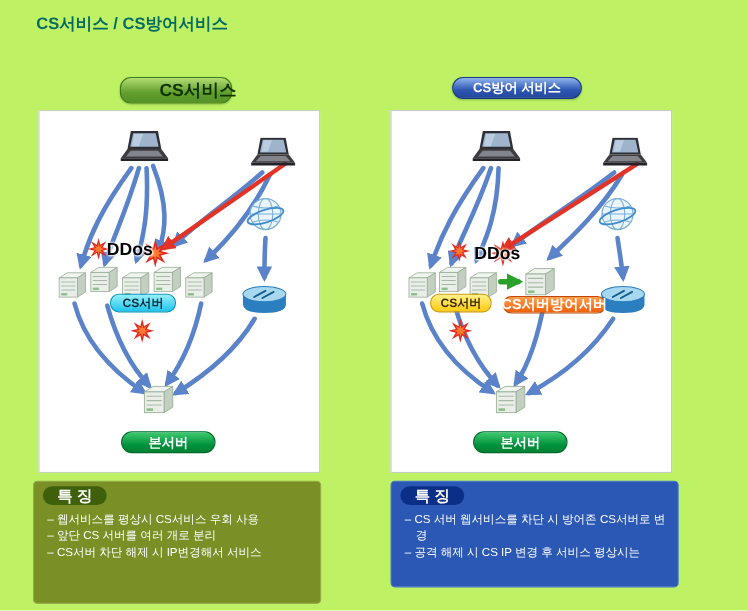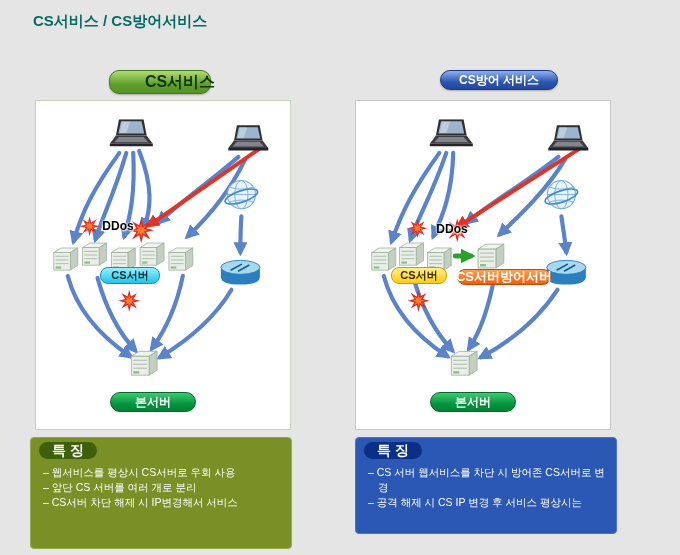--- a/index.html
+++ b/index.html
@@ -1,34 +1,34 @@
 <!DOCTYPE html>
 <html><head>
 <meta charset="utf-8">
 <style>
   * { margin:0; padding:0; box-sizing:border-box; }
   html,body { width:680px; height:555px; background:#fff; font-family:"Liberation Sans","DejaVu Sans",sans-serif; }
-  .stage { position:relative; width:680px; height:555px; background:#e5e5e5; overflow:hidden; }
+  .stage { position:relative; width:680px; height:555px; background:#bef264; overflow:hidden; }
   .title { position:absolute; left:33px; top:12px; font-size:15px; font-weight:bold; color:#056a63; }
   .panel { position:absolute; width:256px; height:330px; background:#fff; border:1px solid #ccc; }
   .panel svg { position:absolute; left:0; top:0; width:100%; height:100%; }
   .badge { position:absolute; display:flex; align-items:center; justify-content:center; font-weight:bold; white-space:nowrap; }
   .header-green { height:24px; border-radius:10px; font-size:16px;
     background:linear-gradient(#b2dc74,#619f2c 60%,#55922a); border:1px solid #417a18; color:#123300; box-shadow:0 1px 2px rgba(0,0,0,.25);padding-left:40px; }
   .header-blue { height:20px; border-radius:10px; font-size:12px;
     background:linear-gradient(#8fb2ec,#2d57b2 60%,#24479c); border:1px solid #16368a; color:#fff; box-shadow:0 1px 2px rgba(0,0,0,.25); }
   .cs-cyan { height:17px; border-radius:8px; font-size:11px;
     background:linear-gradient(#97f0fb,#1ec4ec); border:1px solid #0a95c0; color:#012e3a; }
   .cs-yellow { height:17px; border-radius:8px; font-size:11px;
     background:linear-gradient(#ffef8a,#ffcc12); border:1px solid #cf9a00; color:#3a2c00; }
   .defense-orange { height:16px; border-radius:8px; font-size:13px;
     background:linear-gradient(#ffa04e,#ef5f0a); border:1px solid #c24a00; color:#fff; }
   .main-green { height:20px; border-radius:10px; font-size:12px;
     background:linear-gradient(#3fca70,#00913c 65%,#008334); border:1px solid #006a28; color:#fff; }
-  .ddos { position:absolute; width:44px; text-align:center; font-weight:bold; font-size:12px; color:#000;
+  .ddos { position:absolute; width:44px; text-align:center; font-weight:bold; font-size:16px; color:#000;
     text-shadow:0 0 2px #fff, 0 0 3px #fff, 1px 1px 2px #fff; }
   .fbox { position:absolute; width:262px; border-radius:4px; }
   .olive { background:#7a9027; border:1px solid #95aa4a; }
   .bluebox { background:#2b58b4; border:1px solid #4a74cc; }
   .ftab { position:absolute; left:8px; top:4px; height:17px; padding:0 13px; display:flex; align-items:center;
     font-size:14px; font-weight:bold; color:#fff; border-radius:9px; }
   .olive-tab { background:#3f600b; }
   .blue-tab { background:#0b2e86; }
   .flist { position:absolute; left:12px; right:8px; top:27px; font-size:10.5px; line-height:15px; color:#fff; }
   .fitem { padding-left:10px; text-indent:-10px; }
@@ -152,35 +152,35 @@
       </g>
       <use href="#sym-server" x="121" y="142" width="30" height="28"></use>
       <use href="#sym-server" x="94" y="250" width="30" height="28"></use>
       <use href="#sym-burst" x="52" y="118" width="20" height="20"></use>
       <use href="#sym-burst" x="90" y="118" width="24" height="24"></use>
       <use href="#sym-burst" x="52" y="190" width="22" height="22"></use>
     </svg>
   </div>
 
   <div class="badge header-green" style="left:109px; top:70px; width:102px;">CS서비스</div>
-  <div class="badge header-blue" style="left:440px; top:70px; width:118px;">CS방어 서비스</div>
+  <div class="badge header-blue" style="left:411px; top:70px; width:118px;">CS방어 서비스</div>
 
   <div class="ddos" style="left:96px; top:219px;">DDos</div>
   <div class="ddos" style="left:430px; top:222px;">DDos</div>
 
   <div class="badge cs-cyan" style="left:100px; top:267px; width:60px;">CS서버</div>
   <div class="badge cs-yellow" style="left:391px; top:267px; width:56px;">CS서버</div>
   <div class="badge defense-orange" style="left:457px; top:269px; width:94px;">CS서버방어서버</div>
   <div class="badge main-green" style="left:110px; top:392px; width:86px;">본서버</div>
   <div class="badge main-green" style="left:430px; top:392px; width:86px;">본서버</div>
 
   <div class="fbox olive" style="left:30px; top:437px; height:112px;">
     <div class="ftab olive-tab">특 징</div>
     <div class="flist">
-      <div class="fitem">– 웹서비스를 평상시 CS서버로 우회 사용</div>
+      <div class="fitem">– 웹서비스를 평상시 CS서비스 우회 사용</div>
       <div class="fitem">– 앞단 CS 서버를 여러 개로 분리</div>
       <div class="fitem">– CS서버 차단 해제 시 IP변경해서 서비스</div>
     </div>
   </div>
 
   <div class="fbox bluebox" style="left:355px; top:437px; height:97px;">
     <div class="ftab blue-tab">특 징</div>
     <div class="flist">
       <div class="fitem">– CS 서버 웹서비스를 차단 시 방어존 CS서버로 변경</div>
       <div class="fitem">– 공격 해제 시 CS IP 변경 후 서비스 평상시는</div>

